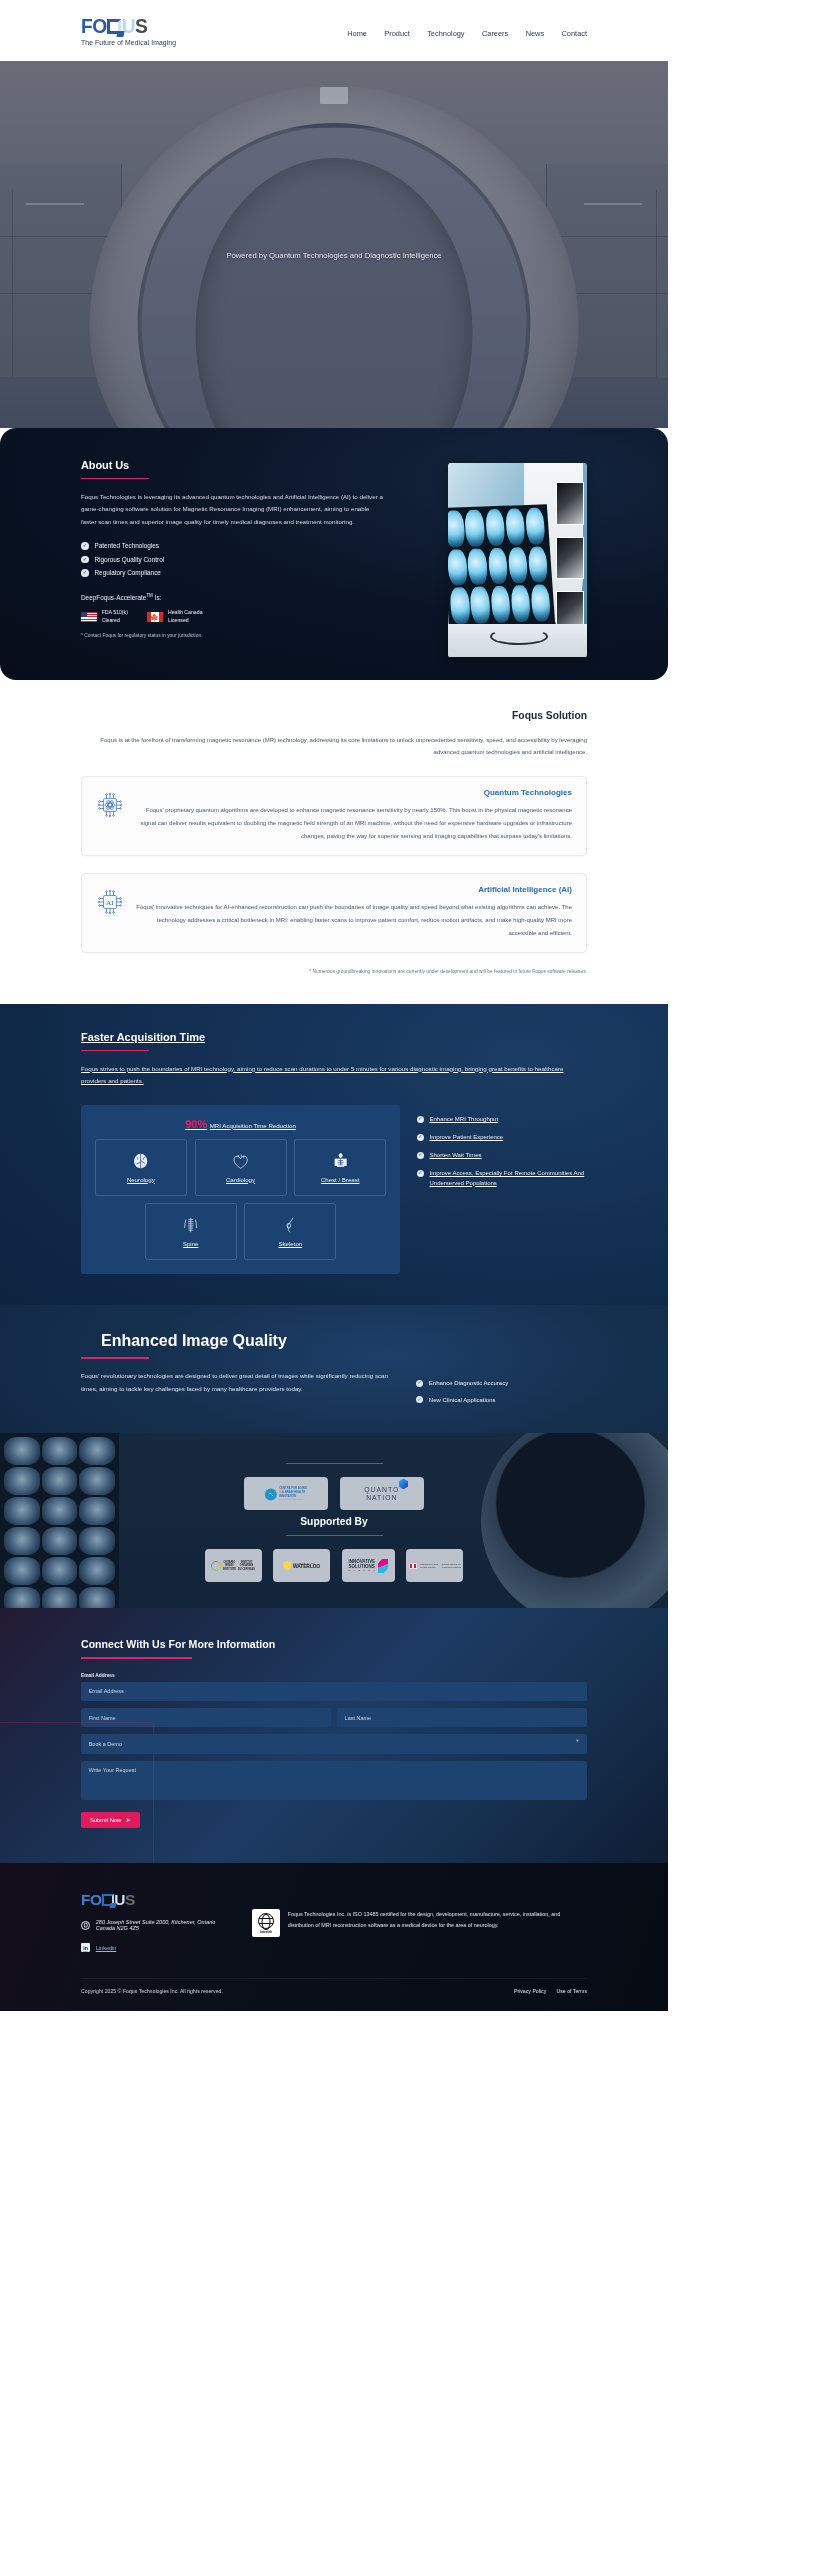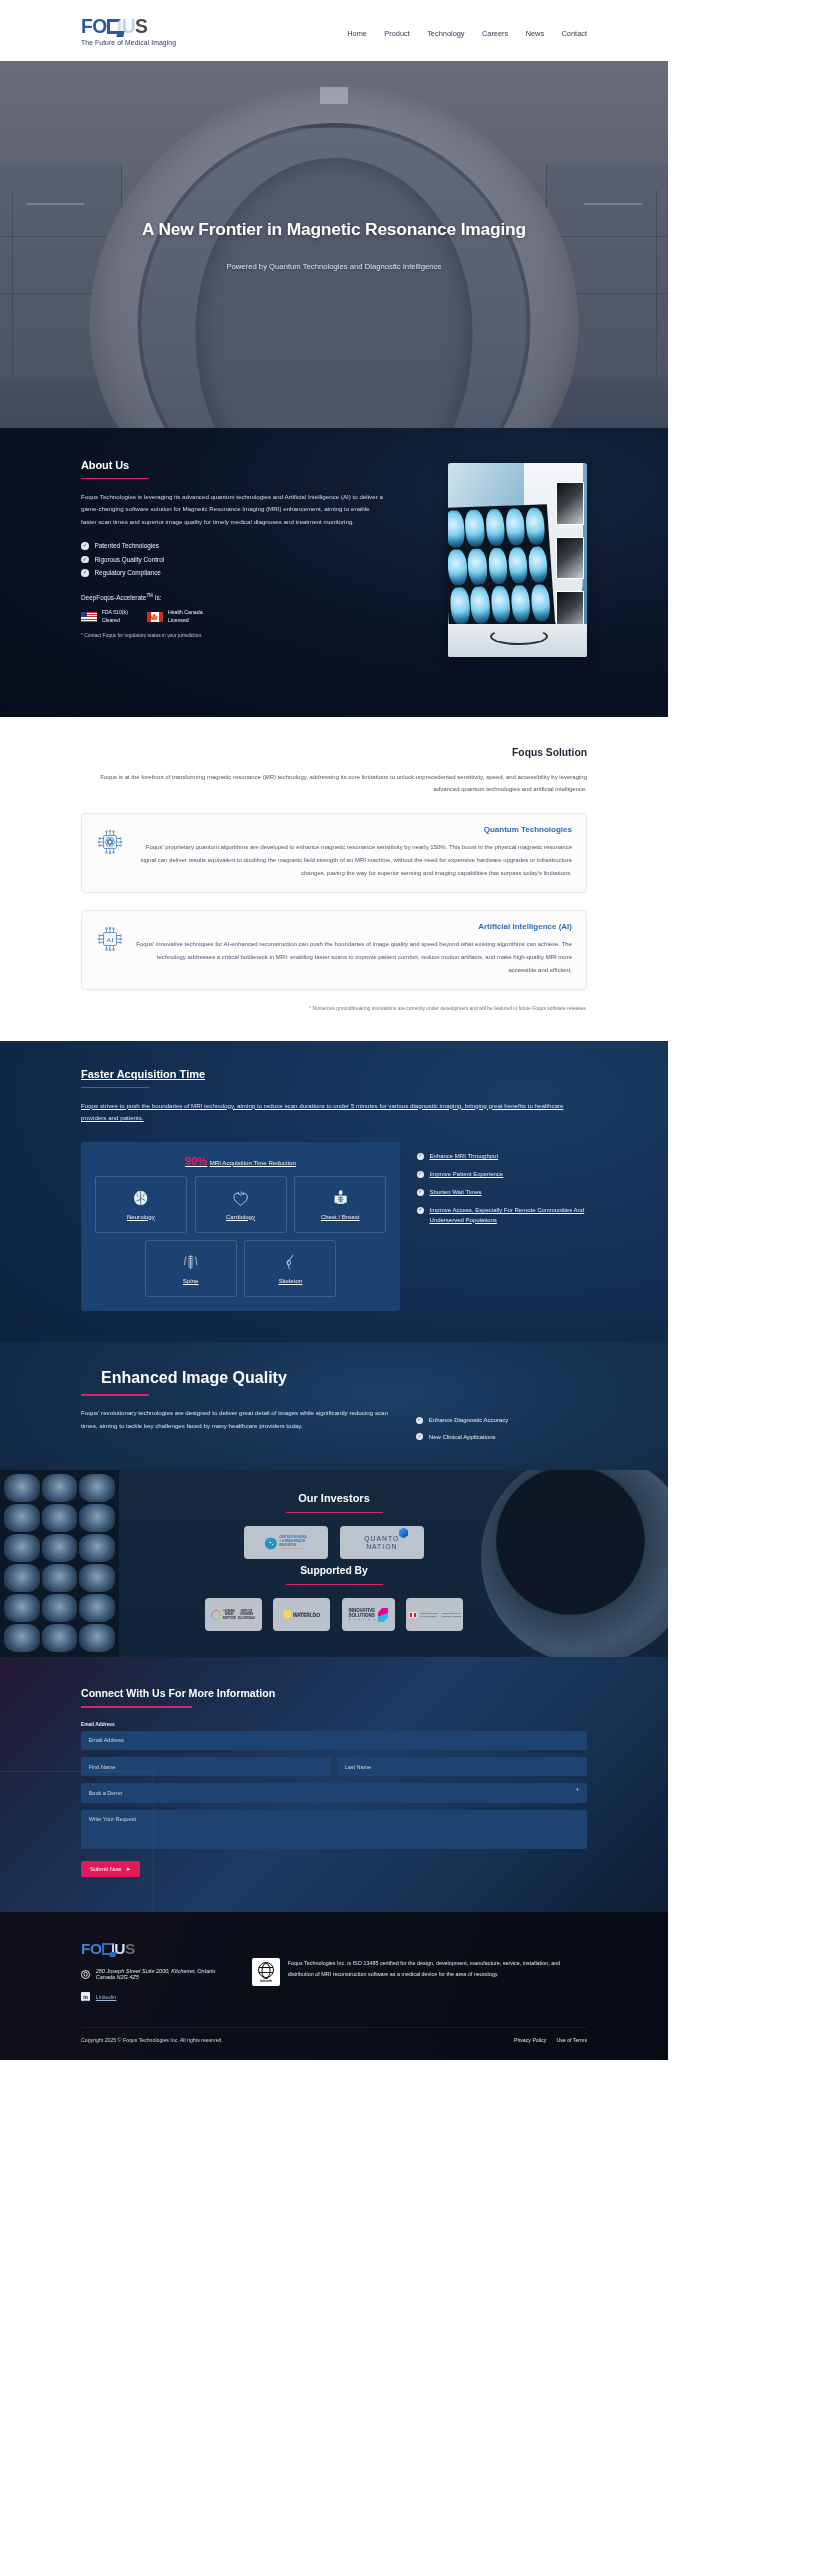--- a/index.html
+++ b/index.html
@@ -94,22 +94,22 @@
     text-shadow:0 1.3px 3.9px rgba(0,0,0,.35);
   }
   .hero-sub {
     margin-top:22px; font-size:7.7px; color:#e2e5ea; font-weight:500;
     text-shadow:0 0.6px 2.6px rgba(0,0,0,.4);
   }
 
   
   .about {
     background:radial-gradient(120% 120% at 80% 20%,#14253f 0%,#0a1426 45%,#060d19 100%);
-    padding:31px 81px 60px;
-    display:flex; gap:32px;
+    padding:31px 81px 23px;
+    display:flex; gap:32px;border-radius:16px;
   }
   .sec-title { font-size:11px; font-weight:bold; letter-spacing:-0.1px; }
   .sec-rule { width:68px; height:1.3px; background:#d6246e; margin:7px 0 11.6px; }
   .about-left { width:335px; }
   .about p.body {
     font-size:6.2px; line-height:2.0; color:#d8dde6; max-width:303px;
   }
   .checks { margin-top:14px; display:flex; flex-direction:column; gap:5.8px; }
   .chk { display:flex; align-items:center; gap:5.8px; font-size:6.4px; color:#eef2f7;}
   .chk .dot {
@@ -428,21 +428,20 @@
       <div class="cab-line" style="right:11.6px;top:26px;width:0.6px;height:187px;"></div>
       <div class="cab-line" style="left:0;top:72px;width:122px;height:0.6px;"></div>
       <div class="cab-line" style="left:0;top:129px;width:122px;height:0.6px;"></div>
       <div class="cab-line" style="right:26px;top:39px;width:58px;height:1.9px;background:rgba(220,226,236,.25);"></div>
     </div>
     <div class="bore"></div>
     <div class="bore2"></div>
     <div class="bore3"></div>
     <div class="panelbox"></div>
     <div class="hero-inner">
-      <div class="hero-t2">A New Frontier in Magnetic Resonance Imaging</div>
       <div class="hero-sub">Powered by Quantum Technologies and Diagnostic Intelligence</div>
     </div>
   </div>
 
   <div class="about">
     <div class="about-left">
       <div class="sec-title">About Us</div>
       <div class="sec-rule"></div>
       <p class="body">Foqus Technologies is leveraging its advanced quantum technologies and Artificial Intelligence (AI) to deliver a game-changing software solution for Magnetic Resonance Imaging (MRI) enhancement, aiming to enable faster scan times and superior image quality for timely medical diagnoses and treatment monitoring.</p>
       <div class="checks">
@@ -678,21 +677,20 @@
         <i></i>
         <i></i>
         <i></i>
         <i></i>
         <i></i>
         <i></i>
     </div>
     <div class="inv-bg-right"></div>
 
     <div class="inv-inner">
-      <div class="inv-title">Our Investors</div>
       <div class="c-rule"></div>
       <div class="lcards">
         <div class="lcard inv">
           <div class="cabi-logo">
             <div class="cabi-brain"></div>
             <div class="cabi-txt">
               <div>CENTRE FOR AGING</div>
               <div><span class="or">&amp;</span> <span>&amp; BRAIN HEALTH</span></div>
               <div>INNOVATION</div>
               <div class="or" style="font-size:2.7px;font-weight:normal;">Powered by Baycrest</div>

